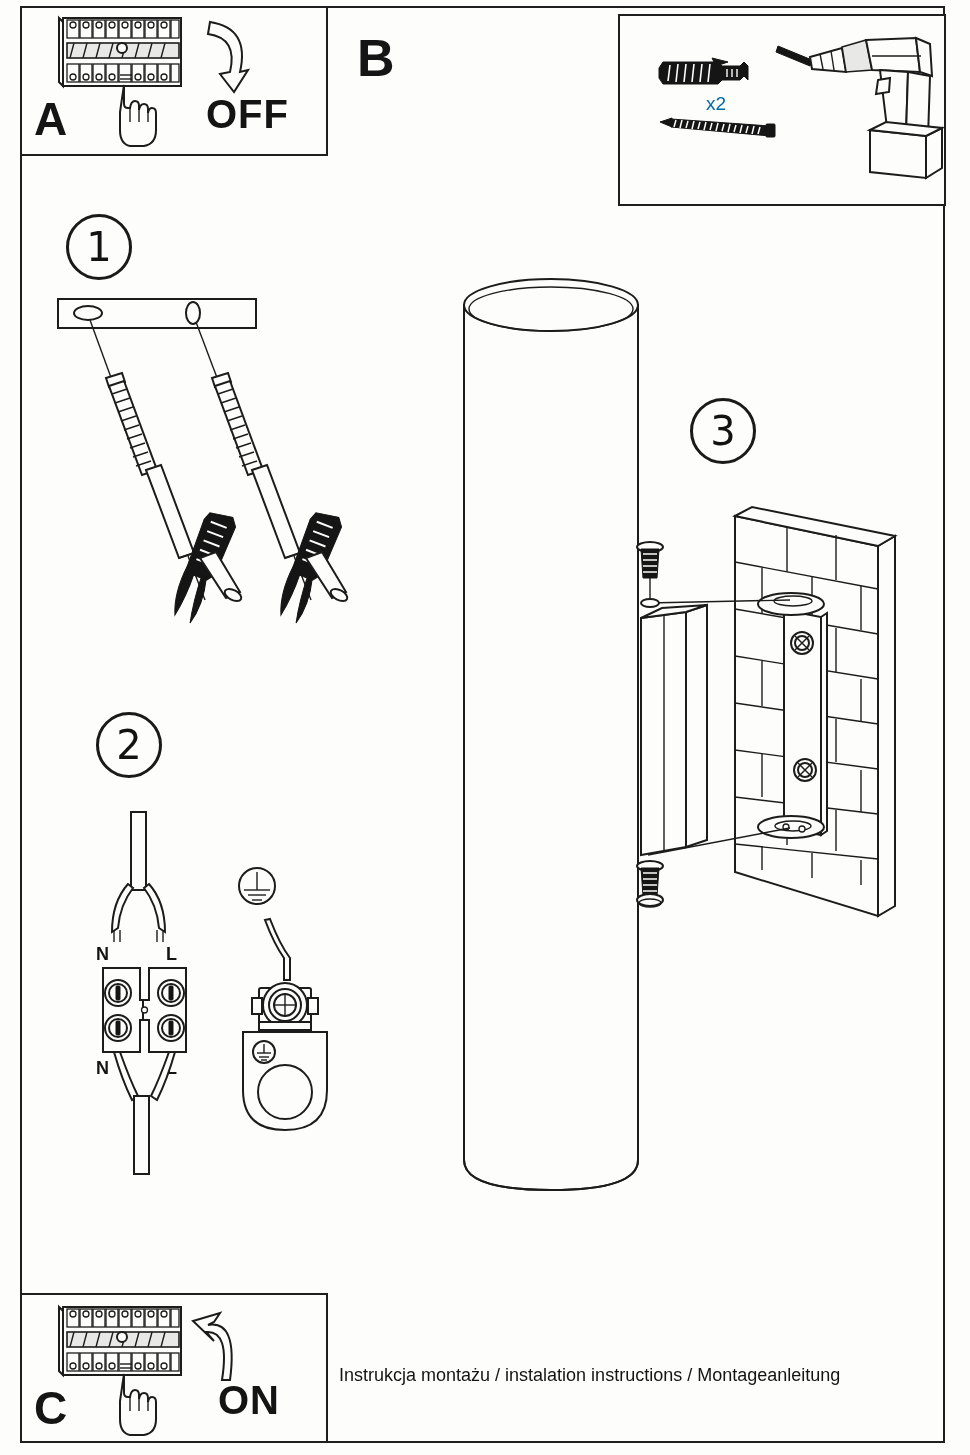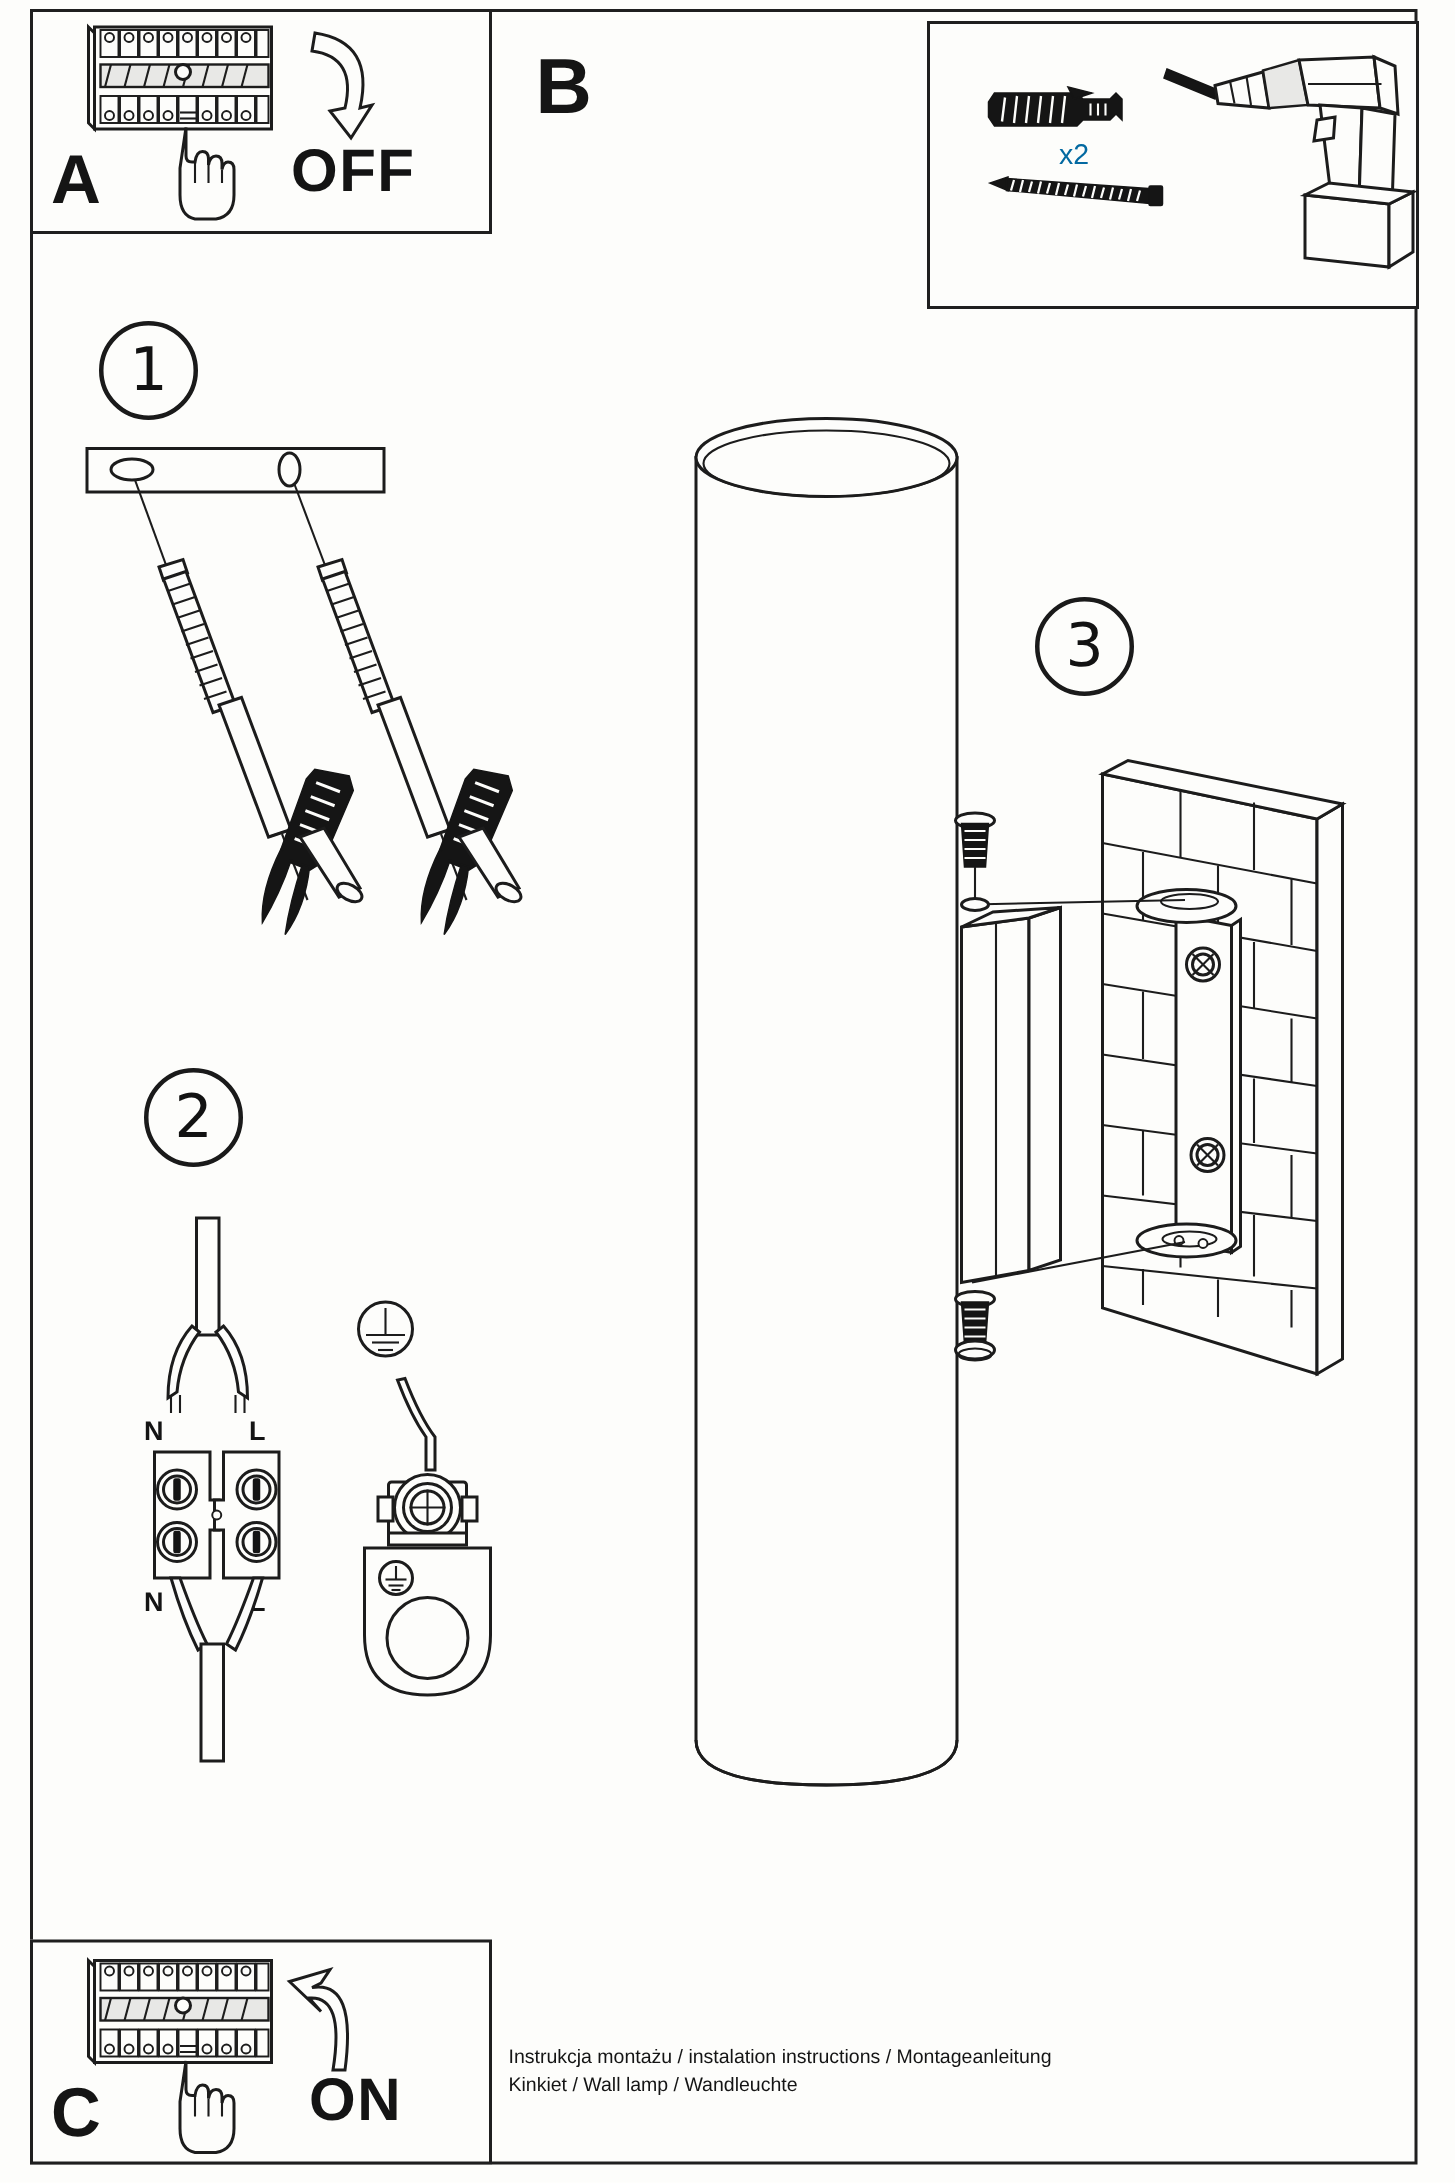--- a/index.html
+++ b/index.html
@@ -21,42 +21,42 @@
 
   .panel-letter{
     position:absolute;font-size:46px;font-weight:600;line-height:1;color:#151515;
     letter-spacing:0;
   }
   #letter-a{left:34px;top:96px;}
   #letter-b{left:357px;top:32px;font-size:52px;}
   #letter-c{left:34px;top:1385px;}
 
   .word{
-    position:absolute;font-size:40px;font-weight:700;letter-spacing:1px;color:#141414;
+    position:absolute;font-size:40px;font-weight:700;letter-spacing:1px;color:#141414;margin-left:12px;
   }
   #word-off{left:194px;top:92px;}
   #word-on{left:206px;top:1378px;}
 
   .step-circle{
     position:absolute;width:60px;height:60px;border:3px solid #1a1a1a;border-radius:50%;
     display:flex;align-items:center;justify-content:center;
     font-size:40px;font-weight:400;color:#121212;background:transparent;
     font-family:"DejaVu Sans",sans-serif;
   }
   #step-1{left:66px;top:214px;}
   #step-2{left:96px;top:712px;}
   #step-3{left:690px;top:398px;}
 
   .nl-label{position:absolute;font-size:18px;font-weight:600;color:#141414;}
 
   .x2-label{position:absolute;font-size:19px;color:#0369a1;left:706px;top:93px;}
 
   .caption{
     position:absolute;left:339px;top:1362px;width:560px;
-    font-size:13px;line-height:1.45;color:#141414;
+    font-size:18px;line-height:1.45;color:#141414;
   }
   .caption div{white-space:nowrap;}
 
   svg{position:absolute;left:0;top:0;overflow:visible;}
   .ln{fill:none;stroke:#1c1c1c;stroke-width:2;}
   .ln-thin{fill:none;stroke:#1c1c1c;stroke-width:1.4;}
   .fillw{fill:#fdfdfb;stroke:#1c1c1c;stroke-width:2;}
   .fillw-thin{fill:#fdfdfb;stroke:#1c1c1c;stroke-width:1.3;}
   .fillk{fill:#151515;stroke:#151515;stroke-width:1;}
   .fillgrey{fill:#e8e8e6;stroke:#1c1c1c;stroke-width:1.6;}
@@ -506,14 +506,13 @@
     <line class="ln-thin" x1="148" y1="1402" x2="148" y2="1411"></line>
   </g>
   <g>
     <path class="fillw" d="M208 1325 Q238 1320 230 1380 L222 1380
       Q230 1330 206 1332 L214 1341 L193 1321 L220 1313 L214 1322 Z" stroke-width="2.2"></path>
   </g>
 </svg>
 
 <div class="caption">
   <div>Instrukcja montażu / instalation instructions / Montageanleitung</div>
-  <div>Kinkiet / Wall lamp / Wandleuchte</div>
 </div>
 
 </body></html>

